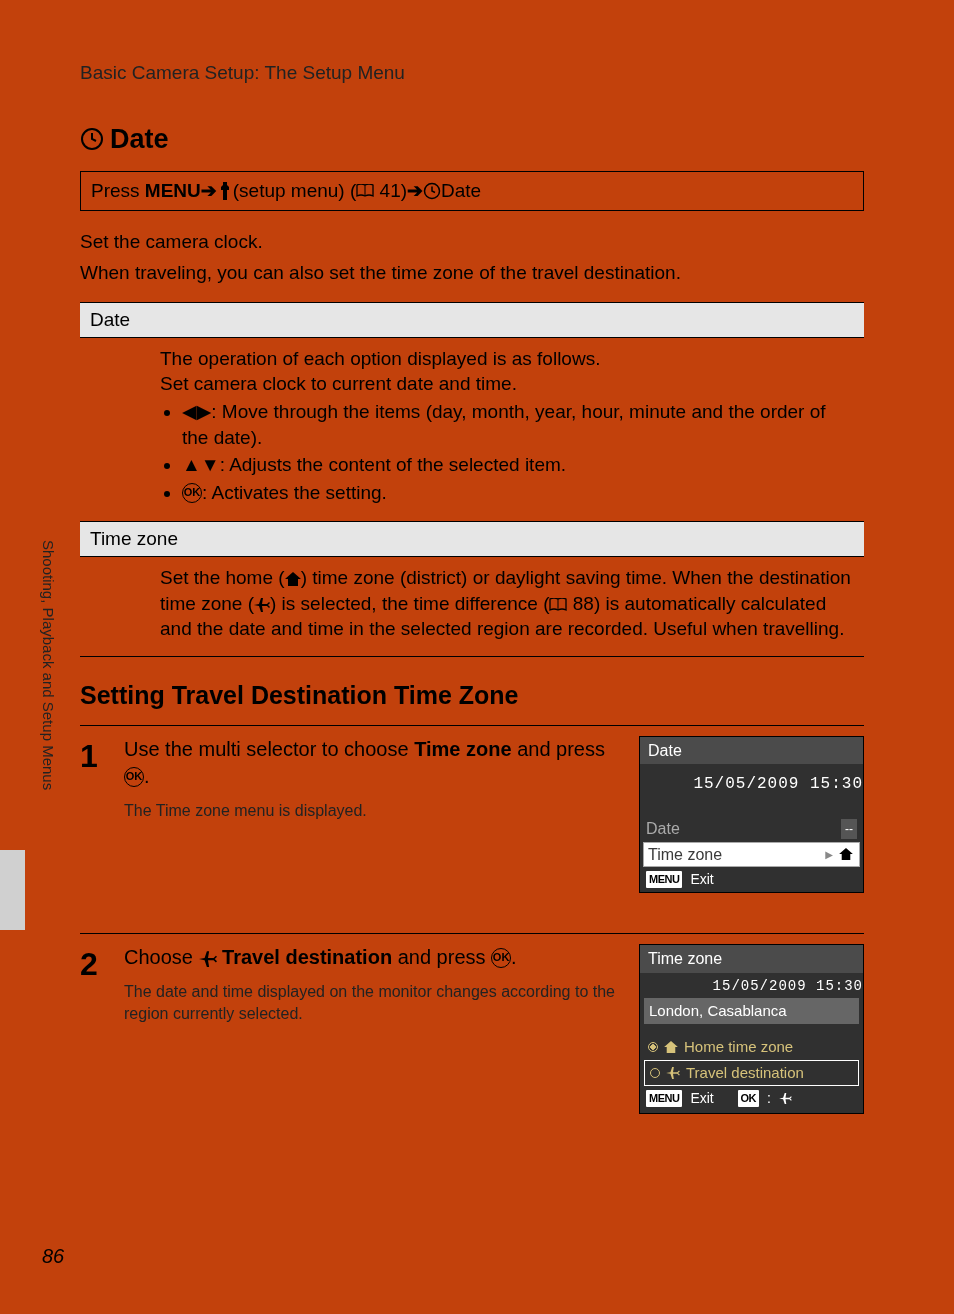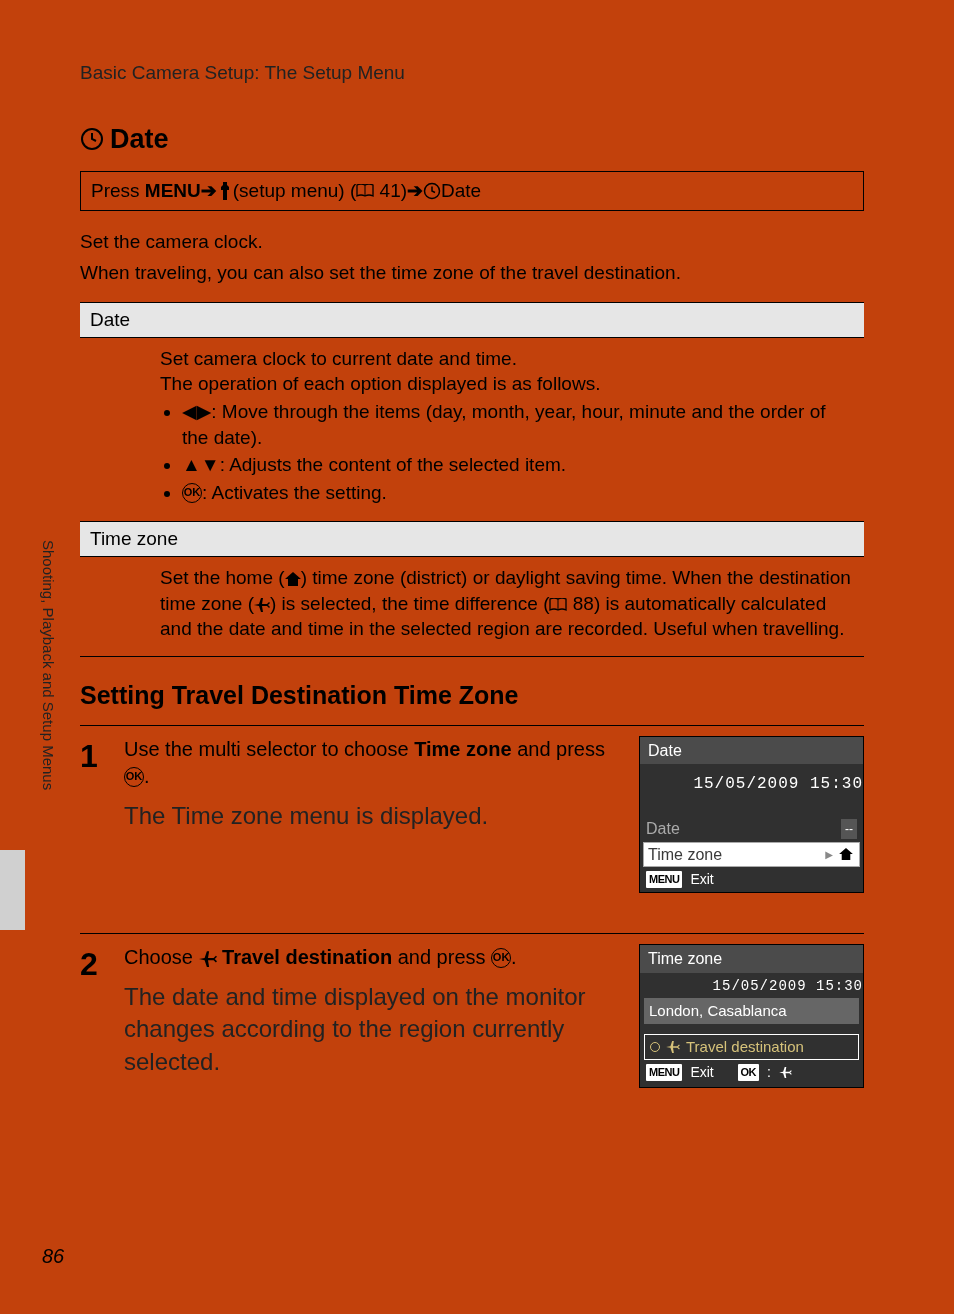--- a/index.html
+++ b/index.html
@@ -75,21 +75,21 @@
     font-size: 32px;
     font-weight: 700;
     width: 30px;
     flex:none;
     line-height:1;
     padding-top:4px;
   }
   .step .txt { flex: 1; padding-right:10px;}
   .step .lead { font-size: 20px; margin-bottom: 10px; }
   .step .lead b { font-weight: 700; }
-  .step .desc { font-size: 24px; color: #222; }
+  .step .desc { font-size: 16px; color: #222; }
   .side-label {
     position: absolute;
     left: 38px;
     top: 540px;
     writing-mode: vertical-rl;
     font-size: 15px;
     color:#222;
   }
   .side-tab{
     position:absolute;
@@ -223,22 +223,22 @@
   </div>
 
   <div class="intro">
     <p>Set the camera clock.</p>
     <p>When traveling, you can also set the time zone of the travel destination.</p>
   </div>
 
   <div class="table">
     <div class="thead">Date</div>
     <div class="tbody">
+      <div>The operation of each option displayed is as follows.</div>
       <div>Set camera clock to current date and time.</div>
-      <div>The operation of each option displayed is as follows.</div>
       <ul>
         <li><span class="tri-left"></span><span class="tri-right"></span><span>: Move through the items (day, month, year, hour, minute and the order of the date).</span></li>
         <li><span class="tri-up"></span><span class="tri-down"></span><span>: Adjusts the content of the selected item.</span></li>
         <li><span class="ok-icon">OK</span><span>: Activates the setting.</span></li>
       </ul>
     </div>
     <div class="thead">Time zone</div>
     <div class="tbody">
       <span>Set the home (</span><span class="icon">
           <svg width="16" height="14" viewBox="0 0 16 14">
@@ -308,20 +308,29 @@
             </span> <b>Travel destination</b><span> and press </span><span class="ok-icon">OK</span>.
         </div>
         <div class="desc">The date and time displayed on the monitor changes according to the region currently selected.</div>
       </div>
       <div class="screen screen2">
         <div class="titlebar">Time zone</div>
         <div style="background:#303030;padding-bottom:2px;">
           <div class="dt">15/05/2009 15:30</div>
           <div class="loc">London, Casablanca</div>
           <div style="height:10px"></div>
+          <div class="optrow">
+            <span class="radio on"></span>
+            <span class="icon">
+                <svg width="14" height="12" viewBox="0 0 16 14">
+                  <path d="M8 0 L16 7 H13 V14 H3 V7 H0 Z" fill="#d6c27a"></path>
+                </svg>
+              </span>
+            <span>Home time zone</span>
+          </div>
           <div class="optrow selected">
             <span class="radio"></span>
             <span class="icon">
                 <svg width="14" height="12" viewBox="0 0 16 14">
                   <path d="M0 7 L5 6 L7 0 L9 0 L8 6 L13 6 L15 4 L16 5 L14 7 L16 9 L15 10 L13 8 L8 8 L9 14 L7 14 L5 8 Z" fill="#d6c27a"></path>
                 </svg>
               </span>
             <span>Travel destination</span>
           </div>
           <div class="footer">

